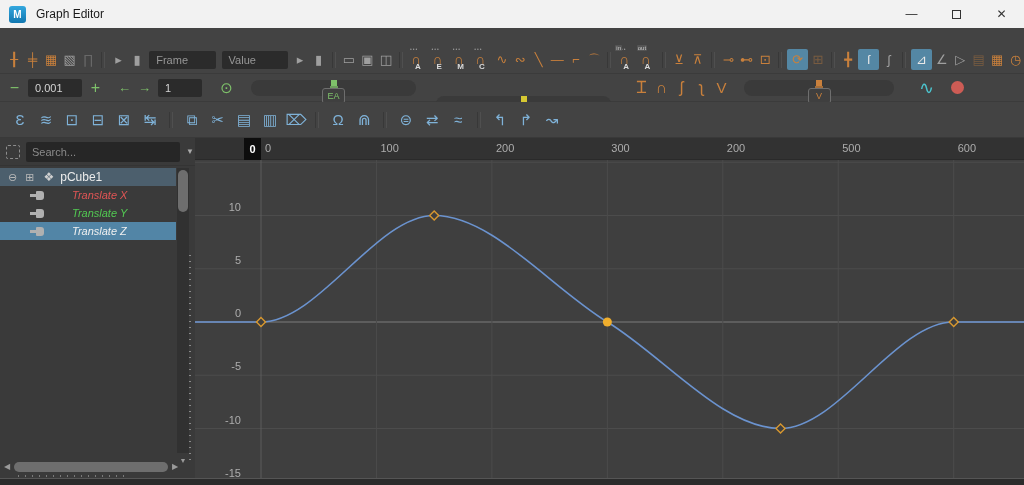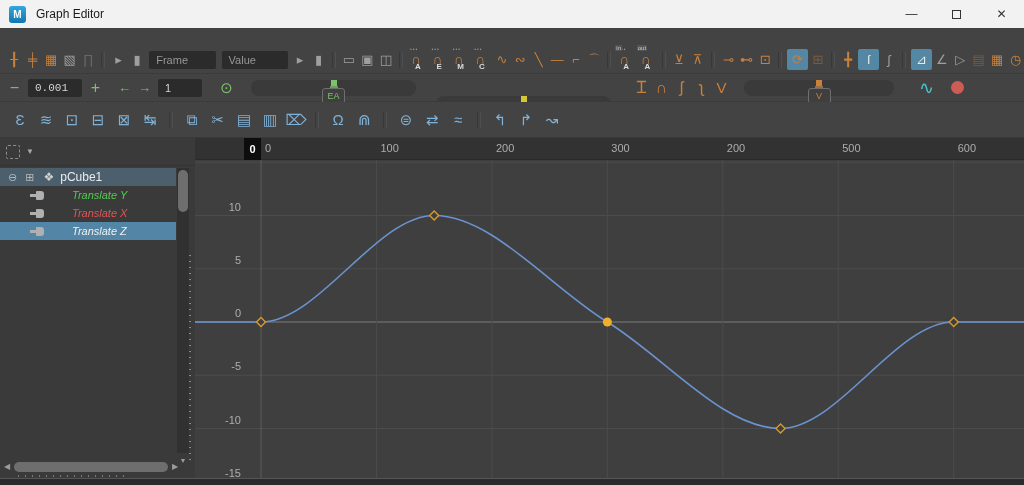--- a/index.html
+++ b/index.html
@@ -191,21 +191,21 @@
       <div class="tsep"></div>
       <span class="ticon active" style="color: rgb(232, 232, 232);">⊿</span>
       <span class="ticon" style="color: rgb(159, 159, 159);">∠</span>
       <span class="ticon" style="color: rgb(159, 159, 159);">▷</span>
       <span class="ticon dim" style="color: rgb(201, 128, 60);">▤</span>
       <span class="ticon" style="color: rgb(201, 128, 60);">▦</span>
       <span class="ticon" style="color: rgb(201, 128, 60);">◷</span>
     </div>
   <div class="toolbar" id="toolbar2">
       <span class="ticon" style="color: rgb(126, 193, 106); font-size: 16px;">−</span>
-      <div class="tfield" style="width: 54px; font-family: Liberation Mono, monospace;">0.001</div>
+      <div class="tfield" style="width: 54px;">0.001</div>
       <span class="ticon" style="color: rgb(126, 193, 106); font-size: 16px;">+</span>
       <div class="tsp" style="width: 6px;"></div>
       <span class="ticon" style="color: rgb(126, 193, 106); font-size: 13px;">←</span>
       <span class="ticon" style="color: rgb(126, 193, 106); font-size: 13px;">→</span>
       <div class="tfield" style="width: 44px;">1</div>
       <div class="tsp" style="width: 8px;"></div>
       <span class="ticon" style="color: rgb(126, 193, 106); font-size: 15px;">⊙</span>
       <div class="tsp" style="width: 10px;"></div>
       <div class="dotslider" style="width: 165px; color: rgb(126, 193, 106);">
         <span class="dsq" style="background: rgb(126, 193, 106);"></span>
@@ -293,36 +293,37 @@
       <span class="ticon" style="color: rgb(127, 178, 216);">≈</span>
       <div class="tsep"></div>
       <span class="ticon" style="color: rgb(127, 178, 216);">↰</span>
       <span class="ticon" style="color: rgb(127, 178, 216);">↱</span>
       <span class="ticon" style="color: rgb(127, 178, 216);">↝</span>
     </div>
 
   <div class="sidepanel">
     <div class="search-row">
       <span class="filter-ico"></span>
+      <input class="search-box" placeholder="Search..." style="">
       <span class="search-caret">▼</span>
     </div>
     <div class="tree" id="tree">
         <div class="trow node-row">
           <span class="glyph">⊖</span>
           <span class="glyph">⊞</span>
           <span class="cube">❖</span>
           <span class="nlabel">pCube1</span>
         </div>
         <div class="trow chan-row">
           <span class="plug"></span>
-          <span class="clabel" style="color: rgb(82, 201, 82);">Translate Y</span>
+          <span class="clabel" style="color: rgb(224, 85, 85);">Translate X</span>
         </div>
         <div class="trow chan-row">
           <span class="plug"></span>
-          <span class="clabel" style="color: rgb(224, 85, 85);">Translate X</span>
+          <span class="clabel" style="color: rgb(82, 201, 82);">Translate Y</span>
         </div>
         <div class="trow chan-row sel">
           <span class="plug"></span>
           <span class="clabel" style="color: rgb(240, 240, 240);">Translate Z</span>
         </div>
       </div>
     <div class="vscroll">
       <div class="vthumb"></div>
     </div>
     <div class="vdown">▼</div>

